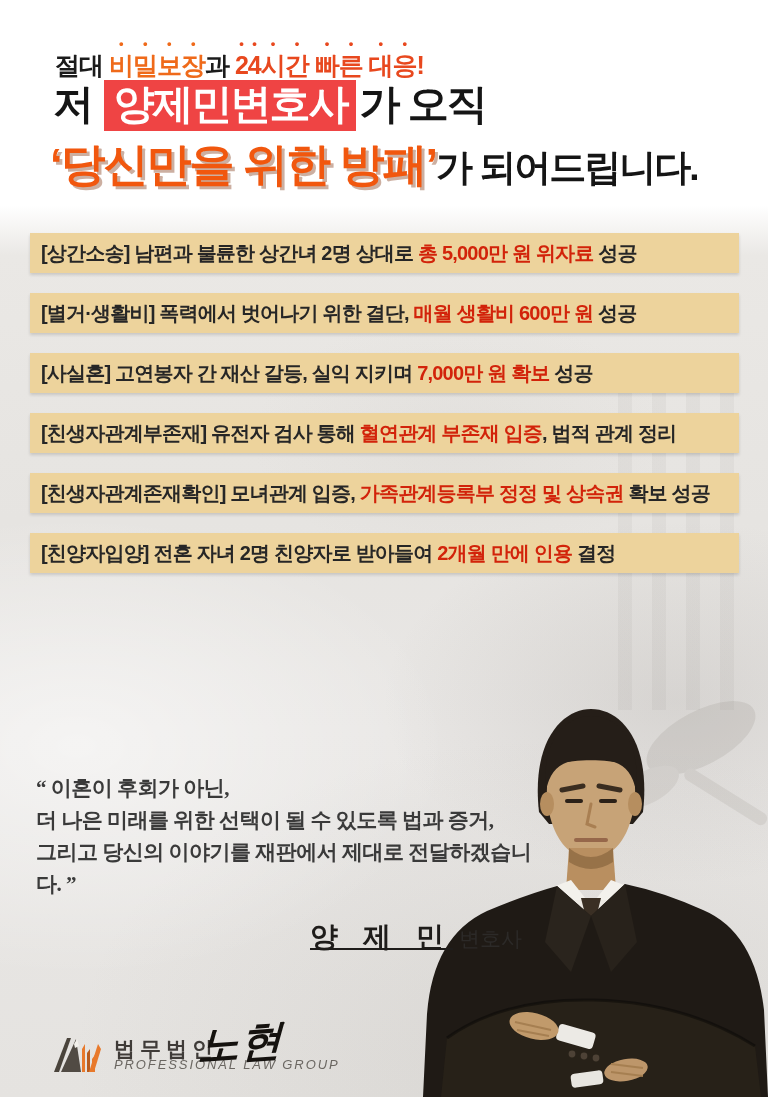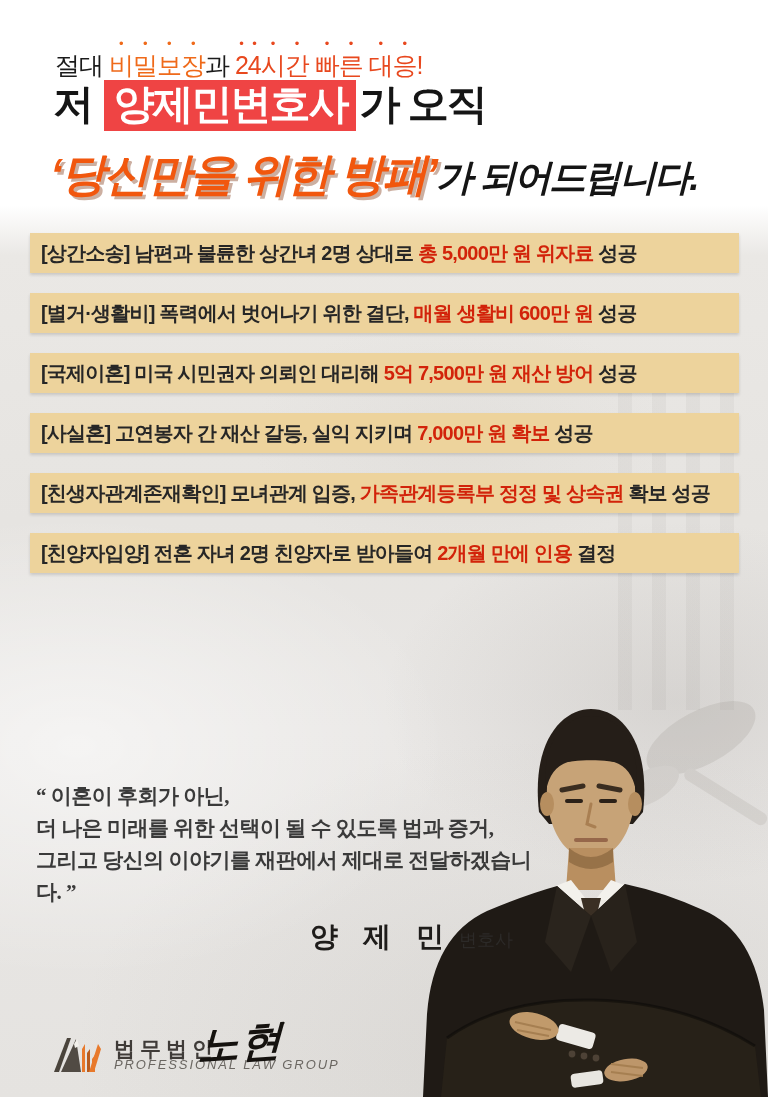--- a/index.html
+++ b/index.html
@@ -12,52 +12,52 @@
     background:
       radial-gradient(420px 260px at 88% 64%, rgba(120,114,108,.16), rgba(0,0,0,0) 70%),
       radial-gradient(520px 320px at 10% 68%, rgba(255,255,255,.55), rgba(255,255,255,0) 72%),
       radial-gradient(640px 420px at 72% 96%, rgba(150,146,140,.16), rgba(0,0,0,0) 75%),
       radial-gradient(300px 180px at 60% 40%, rgba(190,186,180,.12), rgba(0,0,0,0) 70%),
       linear-gradient(180deg,#ffffff 0,#ffffff 205px,#eae8e5 255px,#e6e4e1 520px,#e9e7e5 730px,#e5e3e0 1097px);}
   .bg-streak{position:absolute;left:618px;top:380px;width:126px;height:330px;opacity:.55;
     background:repeating-linear-gradient(90deg, rgba(92,87,81,.10) 0 14px, rgba(0,0,0,0) 14px 34px);}
 
   
-  .tagline{position:absolute;left:55px;top:36px;font-size:25px;font-weight:400;
+  .tagline{position:absolute;left:55px;top:36px;font-size:25px;font-weight:700;
     letter-spacing:-1px;color:#1b1b1b;white-space:nowrap;line-height:1.6;text-align:right;}
   .dots{-webkit-text-emphasis:filled dot currentColor;text-emphasis:filled dot currentColor;
         -webkit-text-emphasis-position:over right;text-emphasis-position:over right;}
   .c-orange{color:#ef6a1a;}
   .c-redorange{color:#e8481e;}
 
   .title-1{position:absolute;left:53px;top:80px;margin:0;font-size:41px;font-weight:800;
     letter-spacing:-2px;color:#151515;white-space:nowrap;line-height:1.15;}
   .hl{display:inline-block;background:#ef4444;color:#ffffff;padding:1px 9px 3px;margin:0 3px;}
-  .title-2{position:absolute;left:50px;top:150px;margin:0;white-space:nowrap;line-height:1.1;font-style:italic;}
+  .title-2{position:absolute;left:50px;top:140px;margin:0;white-space:nowrap;line-height:1.1;}
   .shield{font-size:45px;font-weight:800;letter-spacing:-2px;color:#f1570e;
     text-shadow:3px 3px 0 rgba(122,44,8,.38);}
   .t2post{font-size:37px;font-weight:800;letter-spacing:-2px;color:#151515;}
 
   
   .results{position:absolute;left:30px;top:233px;width:709px;}
   .row{height:40px;line-height:40px;background:#edd39c;margin-bottom:20px;
     padding:0 11px;font-size:20px;font-weight:700;letter-spacing:-0.8px;color:#262626;
     white-space:nowrap;box-shadow:0 2px 3px rgba(0,0,0,.14);}
   .row .red{color:#d2230a;}
 
   
   .quote{position:absolute;left:36px;top:772px;width:520px;
     font-family:"Liberation Serif","DejaVu Serif",serif;font-weight:700;
-    font-size:21px;line-height:32px;letter-spacing:-0.5px;color:#3a3a3a;margin-top:8px;}
+    font-size:21px;line-height:32px;letter-spacing:-0.5px;color:#3a3a3a;}
 
   
   .signature{position:absolute;left:310px;top:918px;white-space:nowrap;}
   .sig-name{font-family:"Liberation Serif","DejaVu Serif",serif;font-weight:700;
-    font-size:28px;letter-spacing:9px;color:#1e1c1a;}
-  .sig-title{font-size:18px;font-weight:400;color:#2c2a28;margin-left:6px;letter-spacing:0;}
+    font-size:28px;letter-spacing:9px;color:#1e1c1a;text-decoration:underline;}
+  .sig-title{font-size:21px;font-weight:400;color:#2c2a28;margin-left:6px;letter-spacing:0;}
 
   
   .photo{position:absolute;right:0;bottom:0;width:345px;height:405px;}
 
   
   .footer-logo{position:absolute;left:48px;top:1024px;height:62px;white-space:nowrap;}
   .logo-mark{position:absolute;left:0;top:2px;}
   .firm-block{position:absolute;left:66px;top:14px;}
   .firm-type{font-size:21px;font-weight:700;letter-spacing:5px;color:#3f3b38;line-height:22px;}
   .firm-sub{font-size:13px;letter-spacing:1.9px;color:#6b6762;line-height:9px;font-style:italic;}
@@ -75,22 +75,22 @@
 
   <div class="tagline"><span>절대 </span><span class="dots c-orange">비밀보장</span><span>과 </span><span class="dots c-redorange">24시간 빠른 대응!</span></div>
 
   <h1 class="title-1"><span>저 </span><span class="hl">양제민변호사</span><span>가 오직</span></h1>
 
   <h1 class="title-2"><span class="shield">‘당신만을 위한 방패’</span><span class="t2post">가 되어드립니다.</span></h1>
 
   <div class="results">
       <div class="row"><span>[상간소송] 남편과 불륜한 상간녀 2명 상대로 </span><span class="red">총 5,000만 원 위자료</span><span> 성공</span></div>
       <div class="row"><span>[별거·생활비] 폭력에서 벗어나기 위한 결단, </span><span class="red">매월 생활비 600만 원</span><span> 성공</span></div>
-      <div class="row"><span>[국제이혼] 미국 시민권자 의뢰인 대리해 </span><span class="red">5억 7,500만 원 재산 방어</span><span> 성공</span></div>
       <div class="row"><span>[사실혼] 고연봉자 간 재산 갈등, 실익 지키며 </span><span class="red">7,000만 원 확보</span><span> 성공</span></div>
+      <div class="row"><span>[친생자관계부존재] 유전자 검사 통해 </span><span class="red">혈연관계 부존재 입증</span><span>, 법적 관계 정리</span></div>
       <div class="row"><span>[친생자관계존재확인] 모녀관계 입증, </span><span class="red">가족관계등록부 정정 및 상속권</span><span> 확보 성공</span></div>
       <div class="row"><span>[친양자입양] 전혼 자녀 2명 친양자로 받아들여 </span><span class="red">2개월 만에 인용</span><span> 결정</span></div>
     </div>
 
   <svg class="photo" viewBox="0 0 345 405" xmlns="http://www.w3.org/2000/svg">
     <g opacity="0.20">
       <ellipse cx="278" cy="46" rx="60" ry="27" fill="#98938c" transform="rotate(-28 278 46)"></ellipse>
       <rect x="296" y="58" width="13" height="95" rx="6" fill="#a39e97" transform="rotate(-58 302 105)"></rect>
       <ellipse cx="225" cy="95" rx="34" ry="16" fill="#a8a39c" transform="rotate(-28 225 95)"></ellipse>
     </g>

